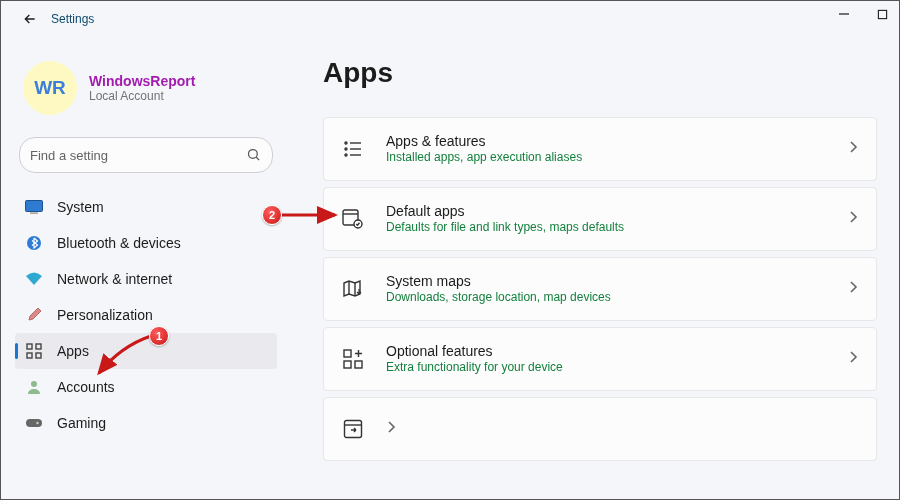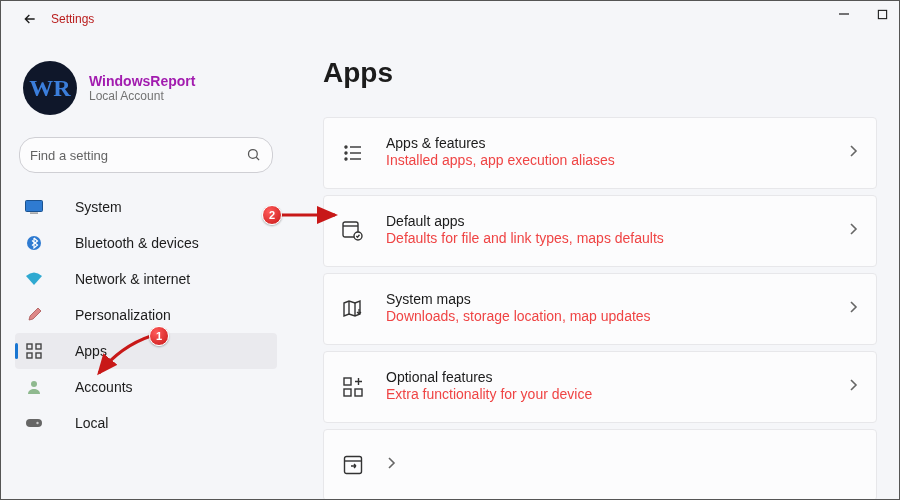--- a/index.html
+++ b/index.html
@@ -13,60 +13,60 @@
     position: relative;
   }
   .titlebar {
     height: 36px;
     display: flex;
     align-items: center;
     padding: 0 10px;
     position: relative;
   }
   .titlebar .back { width: 18px; height: 18px; display:flex; align-items:center; justify-content:center; margin-left:10px; margin-right:12px; }
-  .titlebar .title { font-size: 12px; color: #b91c1c; }
+  .titlebar .title { font-size: 12px; color: #0c4a6e; }
   .winctrl { position:absolute; right:10px; top:6px; display:flex; gap:24px; align-items:center; }
   .winctrl span { width:14px; height:14px; display:flex; align-items:center; justify-content:center; }
   .content { display:flex; height:calc(100% - 36px); }
   .sidebar { width: 290px; padding: 0 14px; }
   .user { display:flex; align-items:center; gap:12px; padding: 24px 8px 20px 8px; }
-  .avatar { width:54px; height:54px; border-radius:50%; background:#0f172a; display:flex; align-items:center; justify-content:center; color:#3b7edb; font-weight:800; font-size:24px;font-family:Liberation Serif, serif; }
+  .avatar { width:54px; height:54px; border-radius:50%; background:#fef9c3; display:flex; align-items:center; justify-content:center; color:#3b7edb; font-weight:800; font-size:19px; }
   .user .name { font-size:14px; font-weight:600; color:#a21caf; }
   .user .type { font-size:12px; color:#737373; }
   .searchbox {
     display:flex; align-items:center; height:36px;
     border:1px solid #cfcfd4; border-radius:16px; background:#fcfcfd;
     padding:0 10px; margin: 2px 4px 16px 4px; position:relative;
   }
   .searchbox input { flex:1; border:none; outline:none; background:transparent; font-size:13px; color:#333; }
   .searchbox input::placeholder { color:#636363; }
   .searchbox .sicon { width:16px; height:16px; color:#444; }
   .nav { list-style:none; }
   .nav li {
-    display:flex; align-items:center; gap:32px;
+    display:flex; align-items:center; gap:14px;
     height:36px; padding:0 10px; border-radius:4px;
     font-size:14px; color:#1c1c1c; cursor:pointer; position:relative;
   }
   .nav li.active { background:#eaeaee; }
   .nav li.active::before {
     content:""; position:absolute; left:0; top:10px; bottom:10px; width:3px;
     background:#1976d2; border-radius:2px;
   }
   .nav .nicon { width:18px; height:18px; display:flex; align-items:center; justify-content:center; }
   .main { flex:1; padding: 20px 22px 0 32px; overflow:hidden; }
   .main h1 { font-size:28px; font-weight:600; color:#1c1c1c; margin-bottom:28px; }
   .card {
     background:#fcfcfd; border:1px solid #e7e7ea; border-radius:4px;
-    height:72px; display:flex; align-items:center; padding:0 18px;
+    height:64px; display:flex; align-items:center; padding:0 18px;
     margin-bottom:6px; cursor:pointer;
   }
   .card .cicon { width:22px; height:22px; margin-right:22px; color:#1c1c1c; display:flex; align-items:center; justify-content:center; }
   .card .ct { flex:1; }
   .card .ct .t { font-size:14px; color:#1c1c1c; }
-  .card .ct .d { font-size:14px; color:#ef4444; line-height:1.4; }
+  .card .ct .d { font-size:12px; color:#15803d; line-height:1.4; }
   .card .chev { color:#5d5d5d; }
   
   .anno { position:absolute; pointer-events:none; }
   .badge {
     position:absolute; width:20px; height:20px; border-radius:50%;
     background: radial-gradient(circle at 35% 30%, #ff5a5a, #c81818);
     border:1.5px solid #fff; color:#fff; font-size:11px; font-weight:700;
     display:flex; align-items:center; justify-content:center;
     box-shadow:0 1px 2px rgba(0,0,0,.3);
   }
@@ -168,21 +168,21 @@
           </span>
         <span>Accounts</span>
       </li>
       <li>
         <span class="nicon">
             <svg width="18" height="14" viewBox="0 0 18 14">
               <rect x="1" y="3" width="16" height="8" rx="4" fill="#666"></rect>
               <circle cx="12.5" cy="7" r="1.2" fill="#ccc"></circle>
             </svg>
           </span>
-        <span>Local</span>
+        <span>Gaming</span>
       </li>
     </ul>
   </div>
 
   <div class="main">
     <h1>Apps</h1>
 
     <div class="card">
       <span class="cicon">
           <svg width="20" height="20" viewBox="0 0 20 20" fill="none" stroke="#333" stroke-width="1.4">
@@ -224,21 +224,21 @@
     <div class="card">
       <span class="cicon">
           <svg width="22" height="20" viewBox="0 0 22 20" fill="none" stroke="#333" stroke-width="1.4">
             <path d="M2 4l5-2 6 2 5-2v13l-5 2-6-2-5 2z"></path>
             <path d="M7 2v13M13 4v13"></path>
             <path d="M17 10v5m-2-2l2 2 2-2" stroke-width="1.2"></path>
           </svg>
         </span>
       <div class="ct">
         <div class="t">System maps</div>
-        <div class="d">Downloads, storage location, map updates</div>
+        <div class="d">Downloads, storage location, map devices</div>
       </div>
       <span class="chev"><svg width="10" height="14" viewBox="0 0 8 14" fill="none" stroke="#666" stroke-width="1.6">
             <path d="M2 2l5 5-5 5"></path>
           </svg></span>
     </div>
 
     <div class="card">
       <span class="cicon">
           <svg width="20" height="20" viewBox="0 0 20 20" fill="none" stroke="#333" stroke-width="1.4">
             <rect x="1" y="1" width="7" height="7"></rect>

